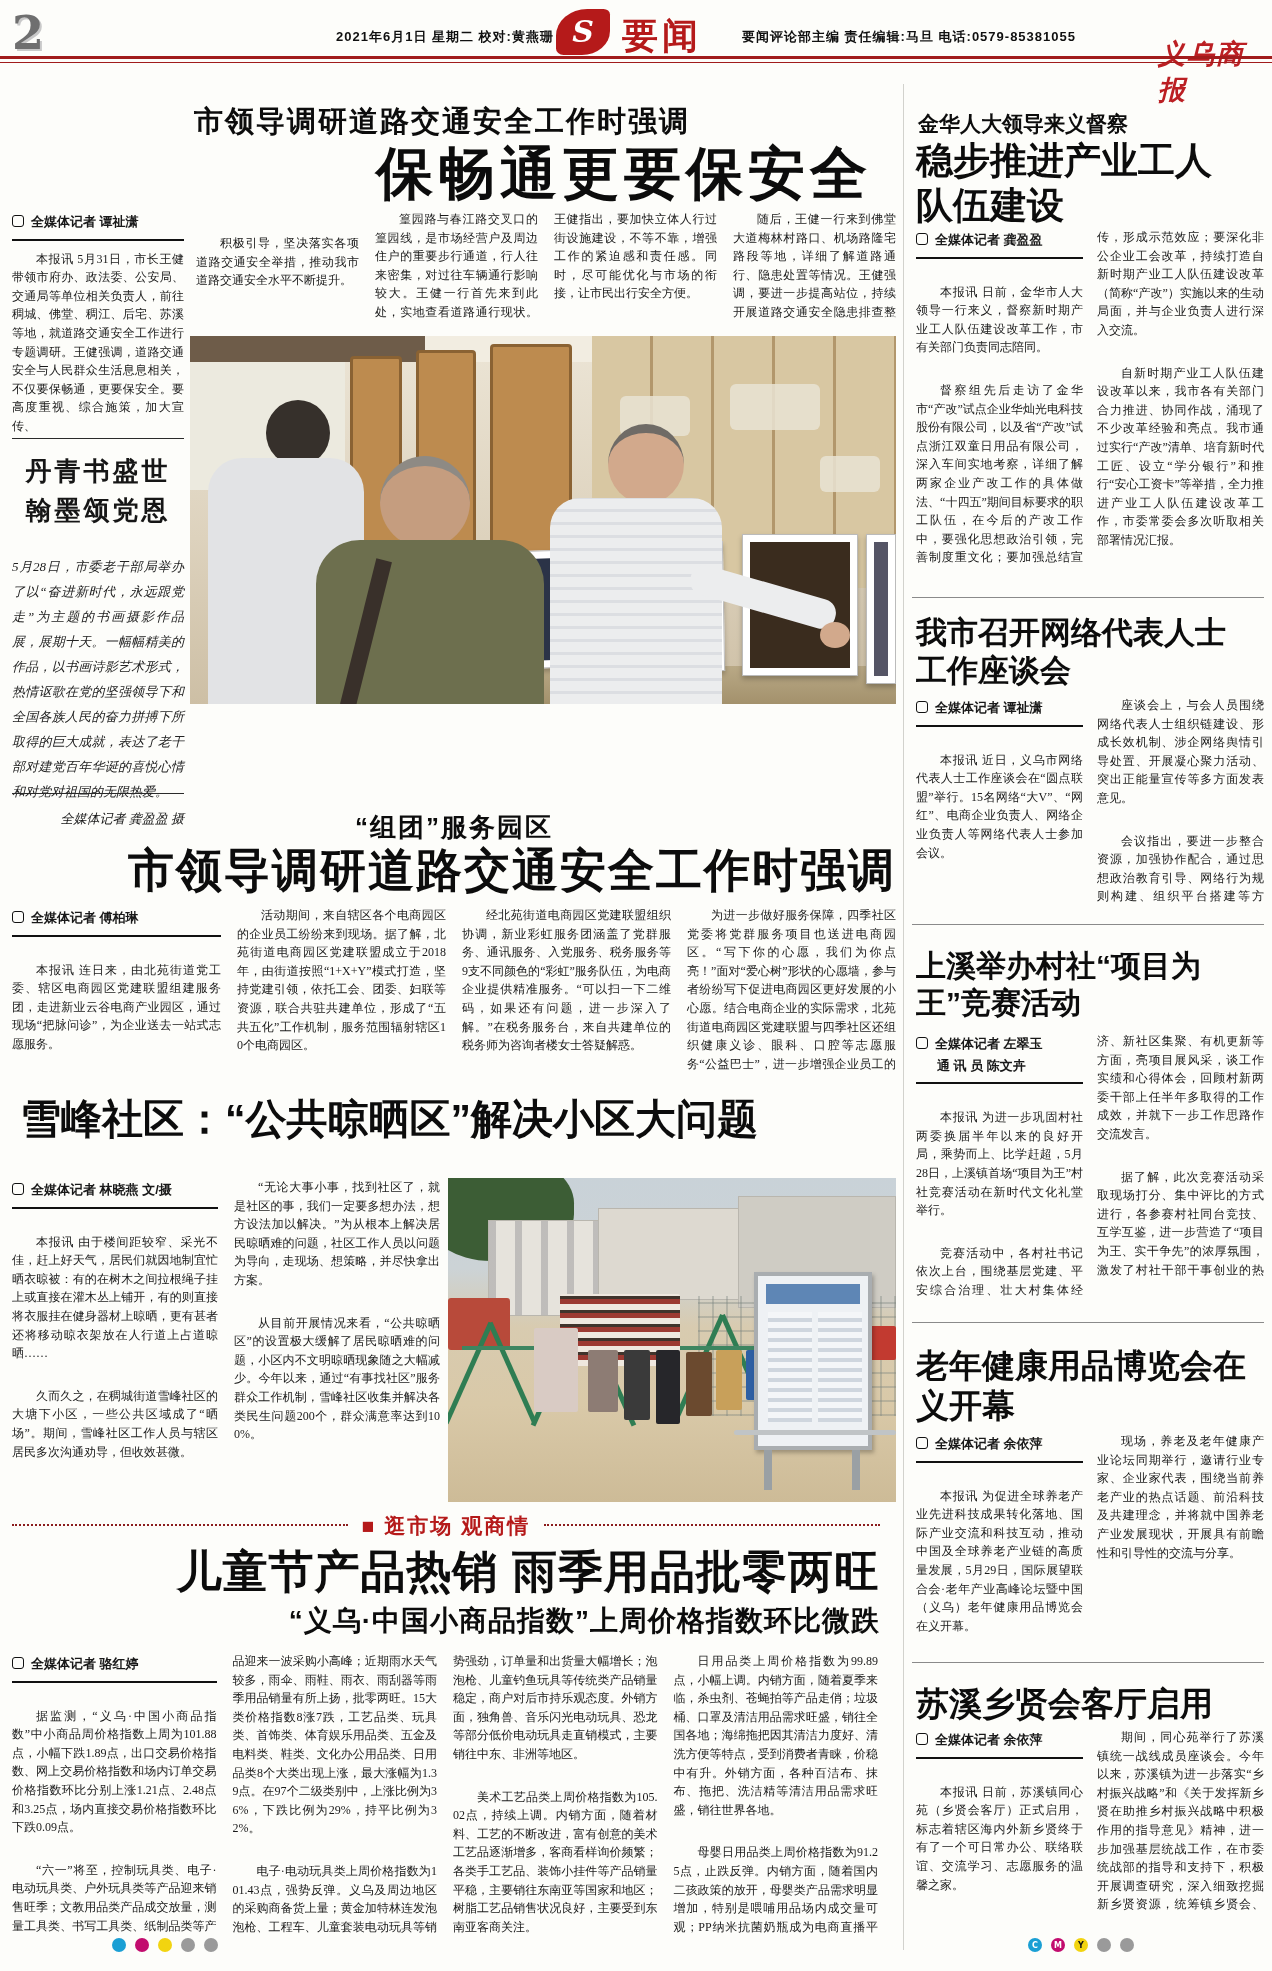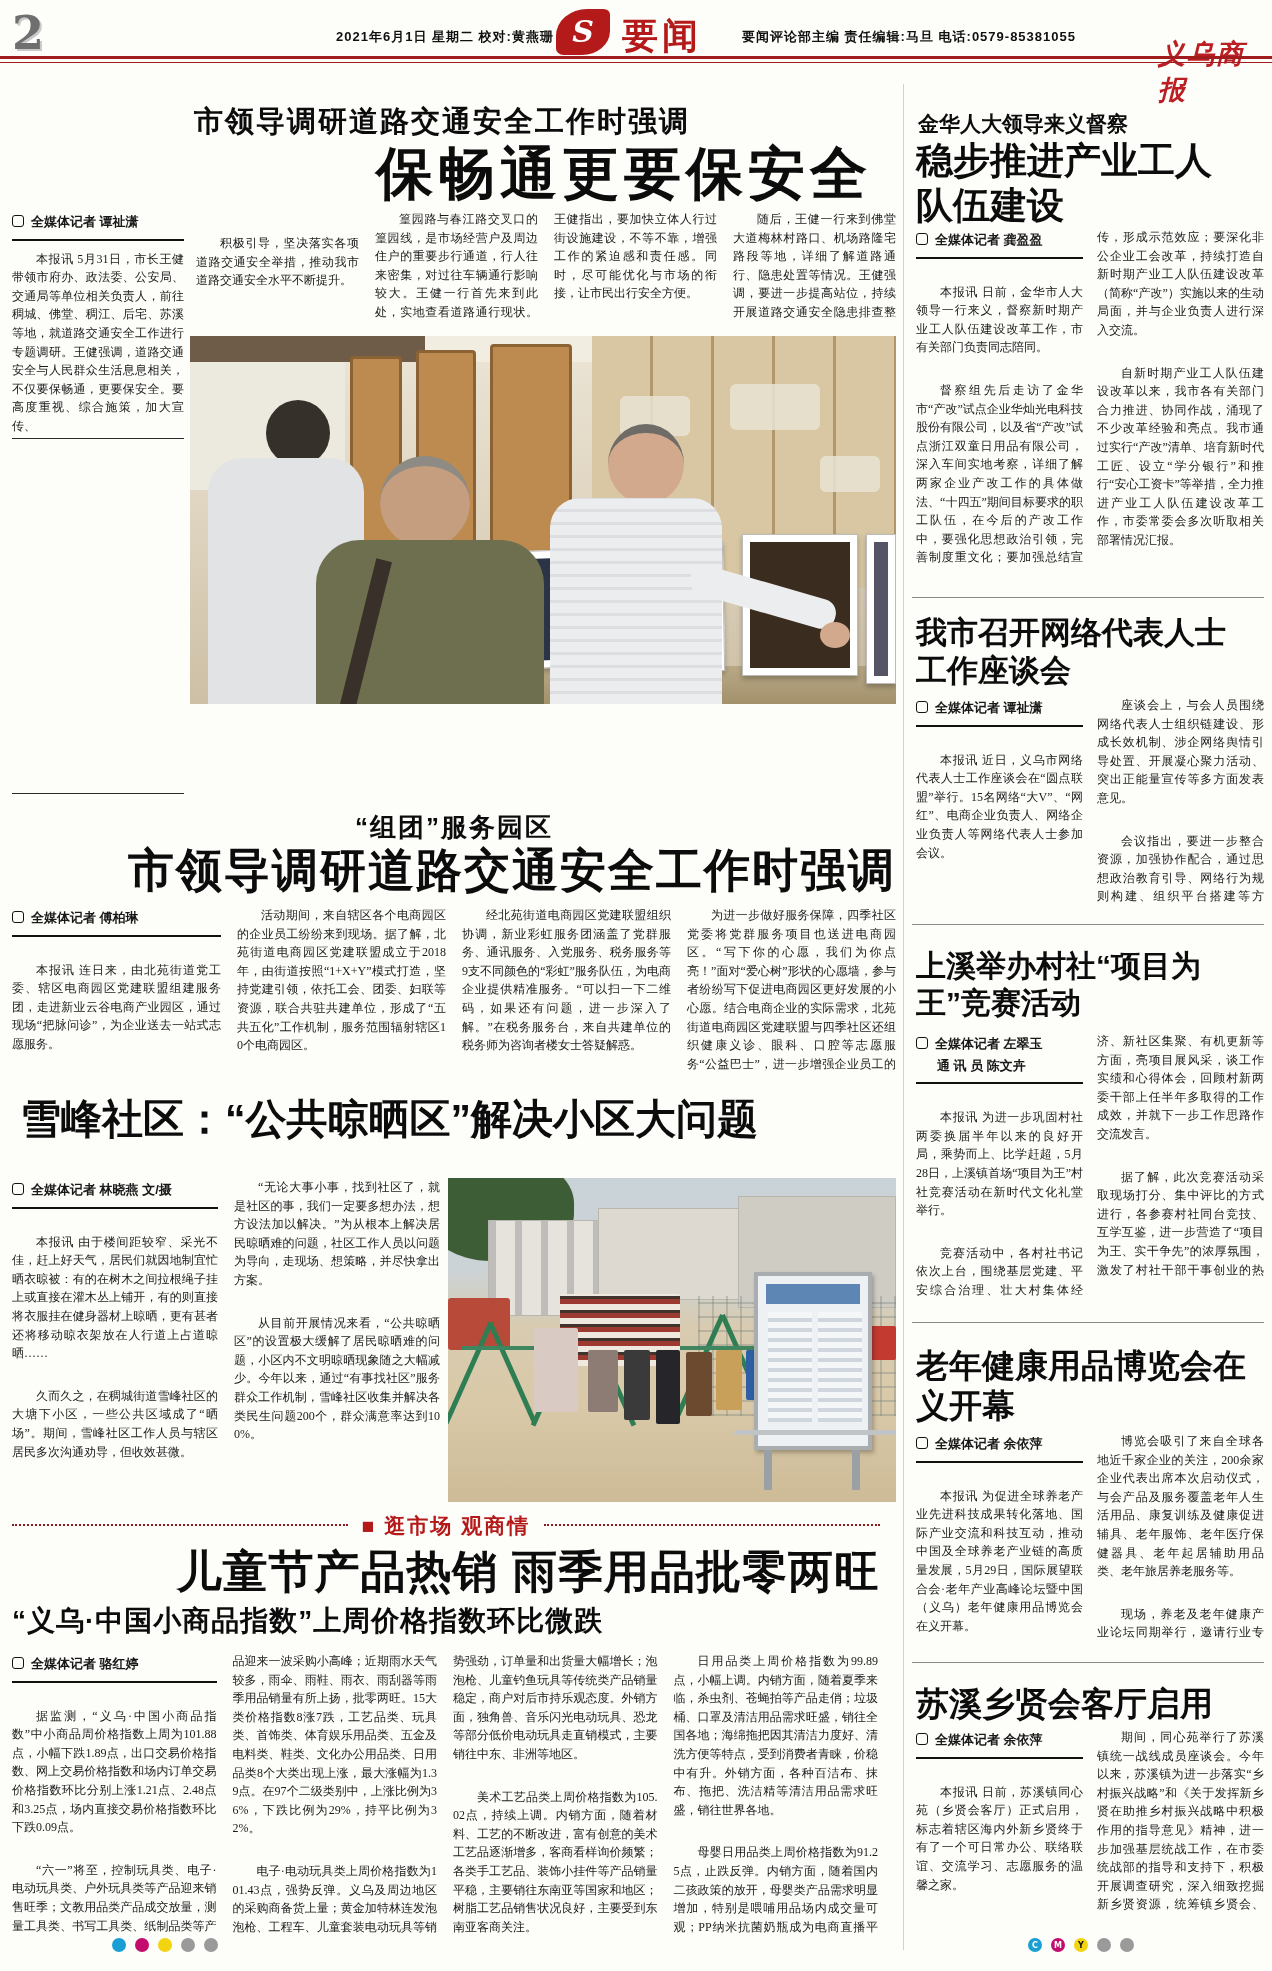--- a/index.html
+++ b/index.html
@@ -54,21 +54,21 @@
               font-weight:900; text-align:center; line-height:1.5; letter-spacing:3px; }
   .dq-text { font-style:italic; font-size:13px; line-height:25px; text-align:justify;
              word-break:break-all; color:#222; }
   .dq-credit { font-style:italic; font-size:13px; text-align:right; margin-top:6px; }
   .thinline { background:#2a2a2a; height:1px; }
 
   
   .dotted { border-top:2px dotted #8c1d1d; flex:1; height:0; margin-top:12px; }
   .market-tag { color:#b51a1a; font-size:21px; font-weight:900; letter-spacing:2px;
                 padding:0 14px; white-space:nowrap; }
-  .subhead { font-size:28px; font-weight:bold; text-align:left; letter-spacing:1px; }
+  .subhead { font-size:28px; font-weight:bold; text-align:right; letter-spacing:1px; }
 
   
   .dots { display:flex; gap:9px; }
   .dot { width:14px; height:14px; border-radius:50%; display:flex; align-items:center;
          justify-content:center; font-family:"DejaVu Sans",sans-serif; font-size:8px;
          font-weight:bold; color:#111; }
 
   .vrule { width:1px; background:#d2d2cd; }
   .raildiv { height:1px; background:#8a8a8a; }
 
@@ -128,20 +128,26 @@
     <div class="byline"><span class="box"></span><span>全媒体记者 谭祉潇</span></div>
     <p>本报讯 5月31日，市长王健带领市府办、政法委、公安局、交通局等单位相关负责人，前往稠城、佛堂、稠江、后宅、苏溪等地，就道路交通安全工作进行专题调研。王健强调，道路交通安全与人民群众生活息息相关，不仅要保畅通，更要保安全。要高度重视、综合施策，加大宣传、</p>
   </div>
   <div class="abs col-text" style="left:196px; top:210px; width:700px; height:124px; column-count:4;">
       <p>积极引导，坚决落实各项道路交通安全举措，推动我市道路交通安全水平不断提升。</p>
       <p>篁园路与春江路交叉口的篁园线，是市场经营户及周边住户的重要步行通道，行人往来密集，对过往车辆通行影响较大。王健一行首先来到此处，实地查看道路通行现状。王健指出，要加快立体人行过街设施建设，不等不靠，增强工作的紧迫感和责任感。同时，尽可能优化与市场的衔接，让市民出行安全方便。</p>
       <p>随后，王健一行来到佛堂大道梅林村路口、机场路隆宅路段等地，详细了解道路通行、隐患处置等情况。王健强调，要进一步提高站位，持续开展道路交通安全隐患排查整治，确保安全隐患摸排到位、整治彻底。要进一步强化风险意识，按“应隔尽隔”原则，减少随意横穿，加强混合交通道路隔离设施建设，持续开展“头盔行动”。要压实部门、属地责任，完善各种形式的宣传教育，充分发挥“两站两员”的作用，完善道路交通标识标牌设置，提高交通参与者的交通安全意识。</p>
     </div>
 
   <div class="abs thinline" style="left:12px; top:438px; width:172px;"></div>
+  <div class="abs" style="left:12px; top:452px; width:172px;">
+    <div class="dq-title">丹青书盛世</div>
+    <div class="dq-title">翰墨颂党恩</div>
+    <div class="dq-text" style="margin-top:24px;">5月28日，市委老干部局举办了以“奋进新时代，永远跟党走”为主题的书画摄影作品展，展期十天。一幅幅精美的作品，以书画诗影艺术形式，热情讴歌在党的坚强领导下和全国各族人民的奋力拼搏下所取得的巨大成就，表达了老干部对建党百年华诞的喜悦心情和对党对祖国的无限热爱。</div>
+    <div class="dq-credit">全媒体记者 龚盈盈 摄</div>
+  </div>
   <div class="abs thinline" style="left:12px; top:793px; width:172px;"></div>
 
   <div class="abs photo1" style="left:190px; top:336px; width:706px; height:368px;">
     <div class="p1-ceil"></div>
     <div class="p1-beam"></div>
     <div class="p1-win"></div>
     <div class="p1-door" style="left:160px; top:20px; width:52px; height:190px;"></div>
     <div class="p1-door" style="left:226px; top:14px; width:60px; height:205px;"></div>
     <div class="p1-door" style="left:300px; top:8px; width:82px; height:225px;"></div>
     <div class="p1-case"></div>
@@ -303,21 +309,20 @@
       </div>
   </div>
 
   <div class="abs raildiv" style="left:912px; top:1322px; width:352px;"></div>
 
   <div class="abs rail-headline" style="left:916px; top:1346px; width:330px; font-size:33px;">老年健康用品博览会在义开幕</div>
   <div class="abs col-text" style="left:916px; top:1432px; width:348px; height:218px; column-count:2; column-gap:14px;">
     <div class="byline"><span class="box"></span><span>全媒体记者 余依萍</span></div>
     <div>
         <p>本报讯 为促进全球养老产业先进科技成果转化落地、国际产业交流和科技互动，推动中国及全球养老产业链的高质量发展，5月29日，国际展望联合会·老年产业高峰论坛暨中国（义乌）老年健康用品博览会在义开幕。</p>
-        <p>博览会吸引了来自全球各地近千家企业的关注，200余家企业代表出席本次启动仪式，与会产品及服务覆盖老年人生活用品、康复训练及健康促进辅具、老年服饰、老年医疗保健器具、老年起居辅助用品类、老年旅居养老服务等。</p>
         <p>现场，养老及老年健康产业论坛同期举行，邀请行业专家、企业家代表，围绕当前养老产业的热点话题、前沿科技及共建理念，并将就中国养老产业发展现状，开展具有前瞻性和引导性的交流与分享。</p>
       </div>
   </div>
 
   <div class="abs raildiv" style="left:912px; top:1662px; width:352px;"></div>
 
   <div class="abs rail-headline" style="left:916px; top:1684px; width:340px; font-size:33px;">苏溪乡贤会客厅启用</div>
   <div class="abs col-text" style="left:916px; top:1728px; width:348px; height:200px; column-count:2; column-gap:14px;">
     <div class="byline"><span class="box"></span><span>全媒体记者 余依萍</span></div>
     <div>

